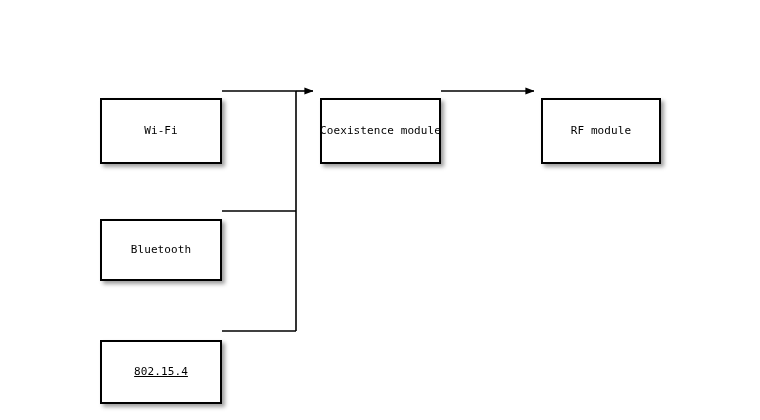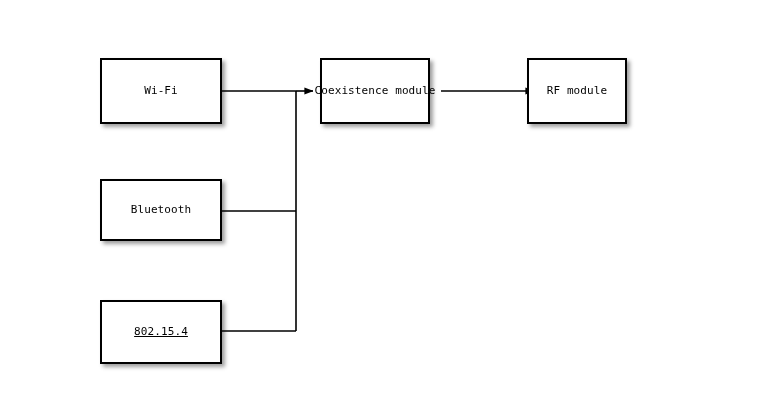--- a/index.html
+++ b/index.html
@@ -34,20 +34,21 @@
     display: flex;
     align-items: center;
     justify-content: center;
     text-align: center;
     color: #000000;
     font-size: 11px;
     letter-spacing: 0.1px;
     line-height: 1.2;
     box-shadow: 3px 3px 4px rgba(0, 0, 0, 0.38);
     z-index: 2;
+    margin-top: 40px;
   }
   .node-label {
     display: block;
     padding: 0 4px;
     white-space: nowrap;
   }
 </style>
 </head>
 <body>
 
@@ -78,21 +79,21 @@
   </div>
 
   <div class="node" style="left:100px; top:179px; width:122px; height:62px;">
     <span class="node-label">Bluetooth</span>
   </div>
 
   <div class="node" style="left:100px; top:300px; width:122px; height:64px;text-decoration:underline;">
     <span class="node-label">802.15.4</span>
   </div>
 
-  <div class="node" style="left:320px; top:58px; width:110px; height:66px;">
+  <div class="node" style="left:320px; top:58px; width:121px; height:66px;">
     <span class="node-label">Coexistence module</span>
   </div>
 
-  <div class="node" style="left:527px; top:58px; width:100px; height:66px;">
+  <div class="node" style="left:541px; top:58px; width:120px; height:66px;">
     <span class="node-label">RF module</span>
   </div>
 
 </div>
 
 </body></html>

